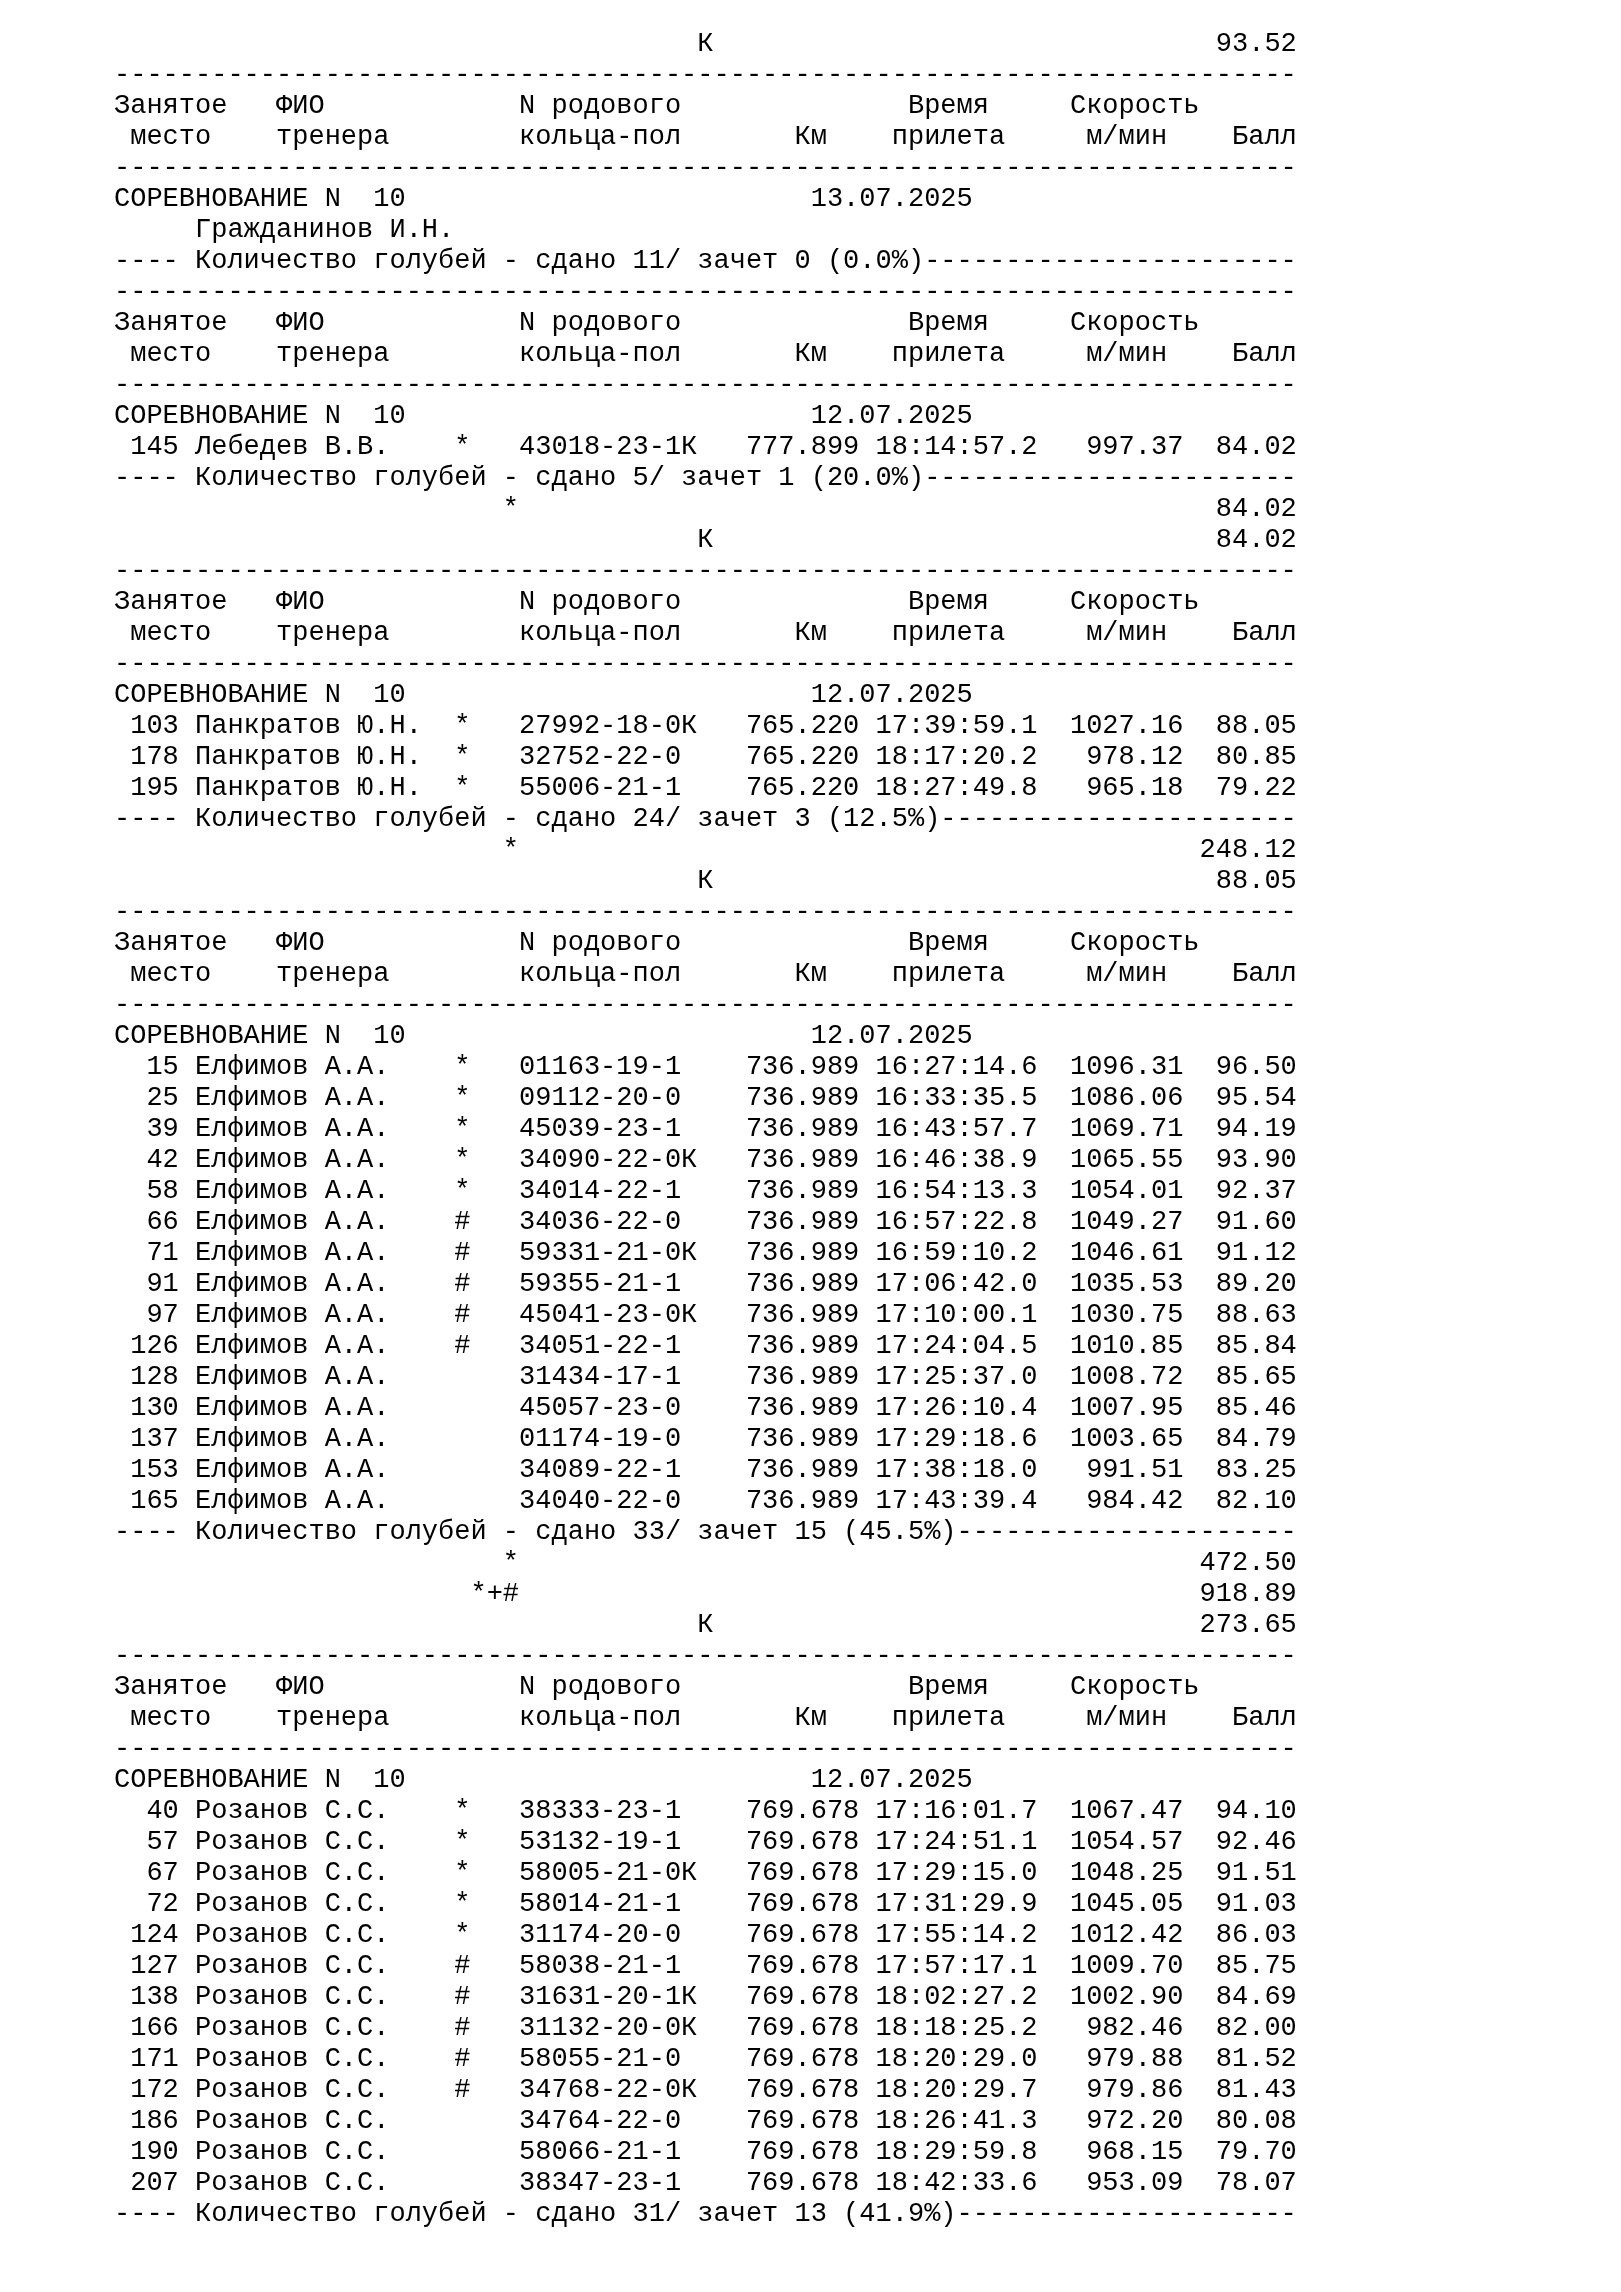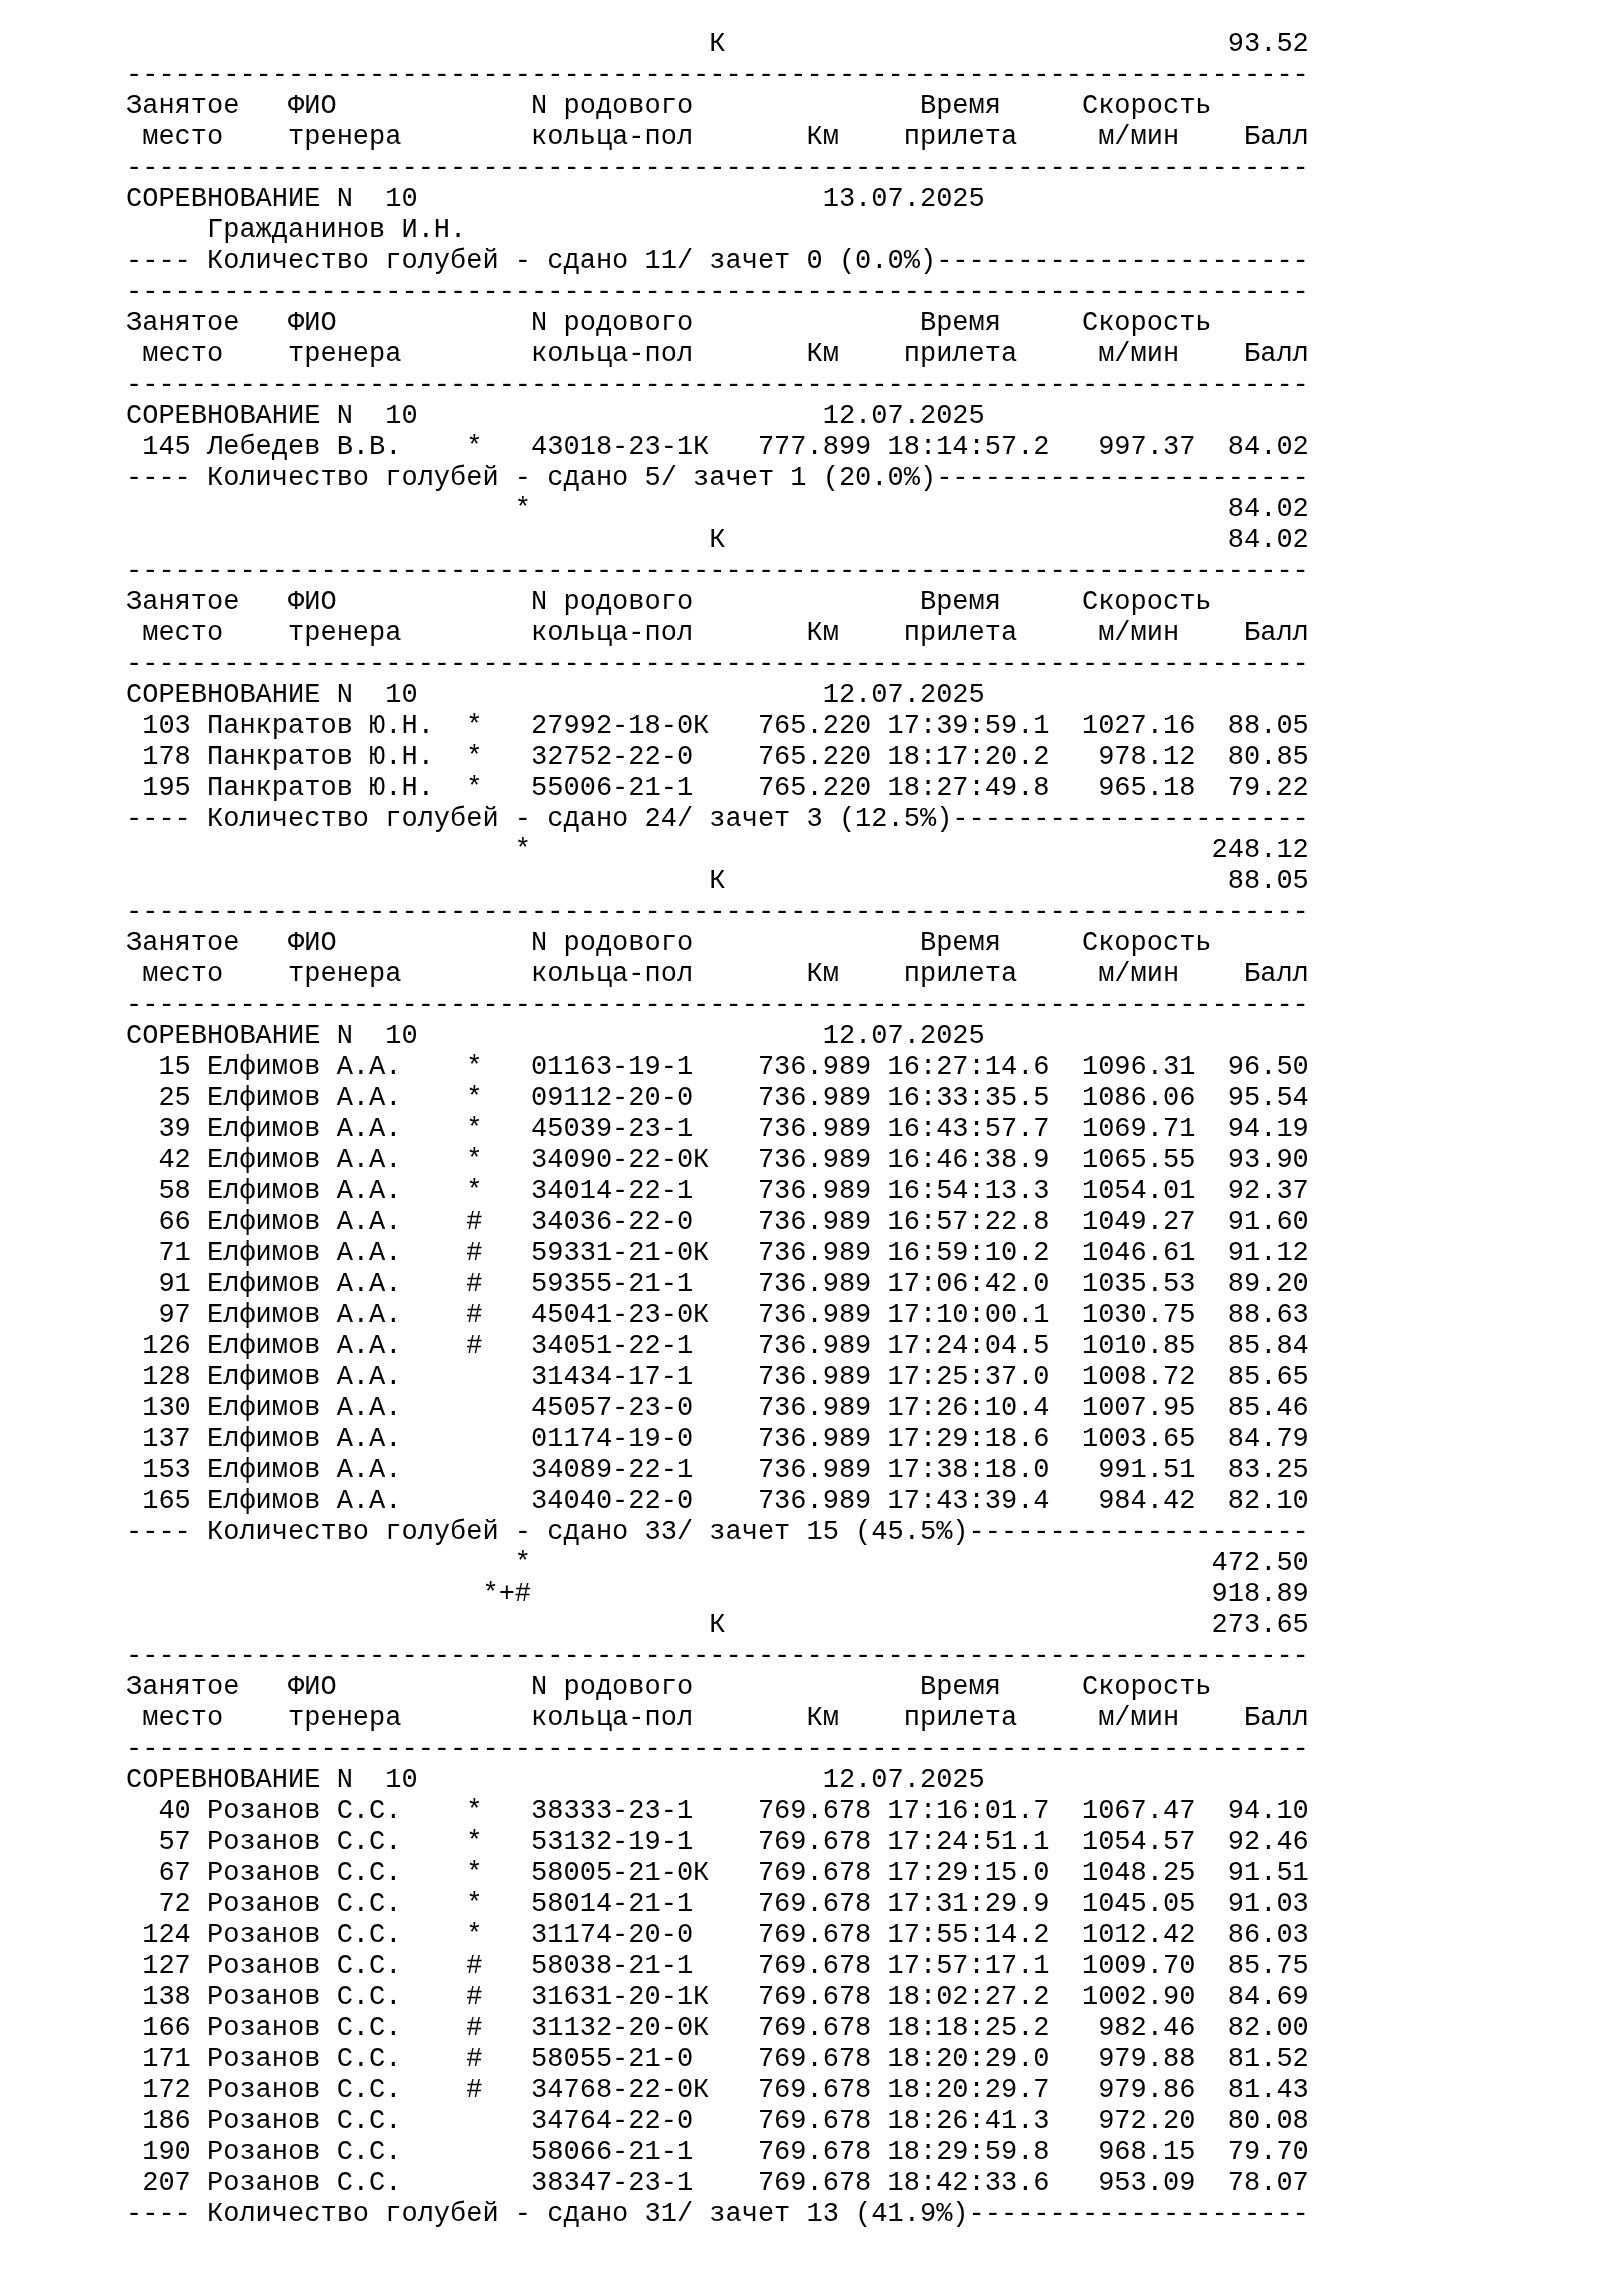--- a/index.html
+++ b/index.html
@@ -8,21 +8,21 @@
     background: #ffffff;
   }
   body {
     width: 1621px;
     height: 2293px;
     overflow: hidden;
     position: relative;
   }
   #report {
     position: absolute;
-    left: 126px;
+    left: 114px;
     top: 29px;
     font-family: "Liberation Mono", "DejaVu Sans Mono", monospace;
     font-size: 27px;
     line-height: 31px;
     color: #000000;
     white-space: pre;
     letter-spacing: 0;
   }
   #report .line {
     height: 31px;

